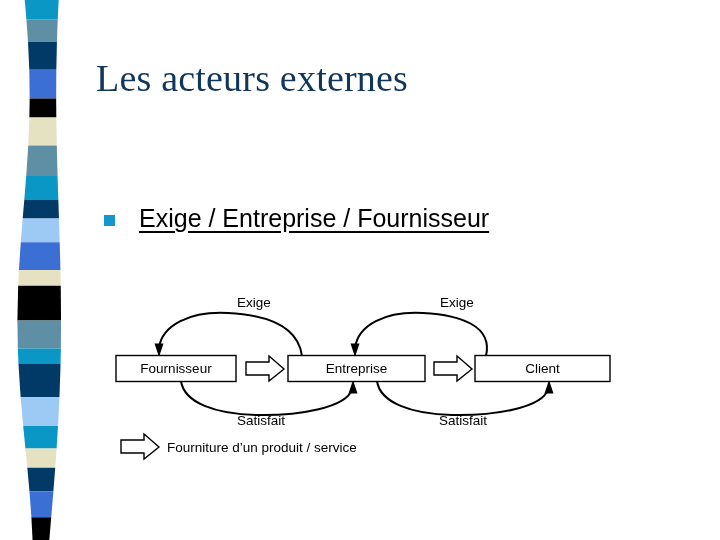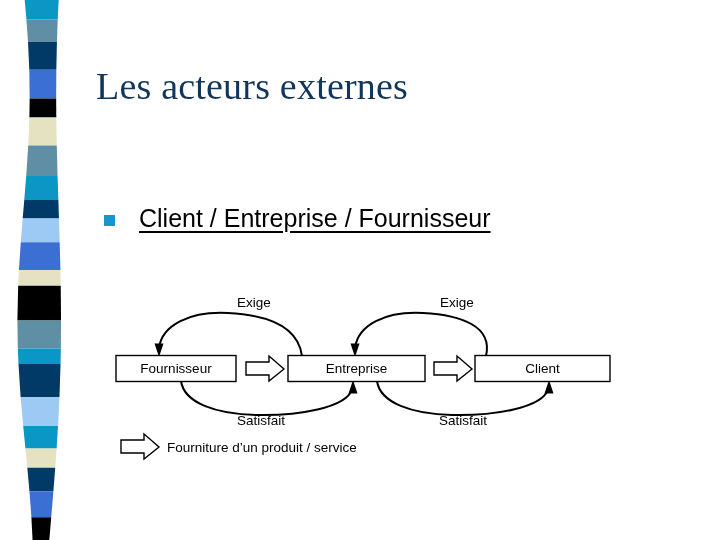--- a/index.html
+++ b/index.html
@@ -25,21 +25,21 @@
     top: 0;
     width: 80px;
     height: 540px;
   }
   #stripe svg { display: block; }
 
   
   #title {
     position: absolute;
     left: 96px;
-    top: 63px;
+    top: 55px;
     width: 560px;
     font-family: "Liberation Serif", serif;
     font-size: 38px;
     line-height: 46px;
     color: #10365C;
     letter-spacing: 0.2px;
     white-space: nowrap;
   }
 
   
@@ -143,21 +143,21 @@
           <polygon points="29.45,491.23 53.39,491.23 51.22,517.35 31.40,517.35" fill="#3B6FD4"></polygon>
           <polygon points="31.40,517.35 51.22,517.35 49.30,540.00 32.57,540.00" fill="#000000"></polygon>
         </g>
     </svg>
   </div>
 
   <div id="title">Les acteurs externes</div>
 
   <div id="bullet-row">
     <div id="bullet-marker"></div>
-    <div id="bullet-text">Client / Entreprise / Fournisseur</div>
+    <div id="bullet-text">Exige / Entreprise / Fournisseur</div>
   </div>
 
   <div id="diagram">
     <svg width="720" height="540" viewBox="0 0 720 540" xmlns="http://www.w3.org/2000/svg">
 
       <text class="dg-arc-label" x="234" y="307" text-anchor="middle">Exige</text>
 
       <text class="dg-arc-label" x="437" y="307" text-anchor="middle">Exige</text>
 
       <path class="dg-arc" d="M 282,356 C 278,326 246,315 208,313 C 170,311 142,325 139,348"></path>

